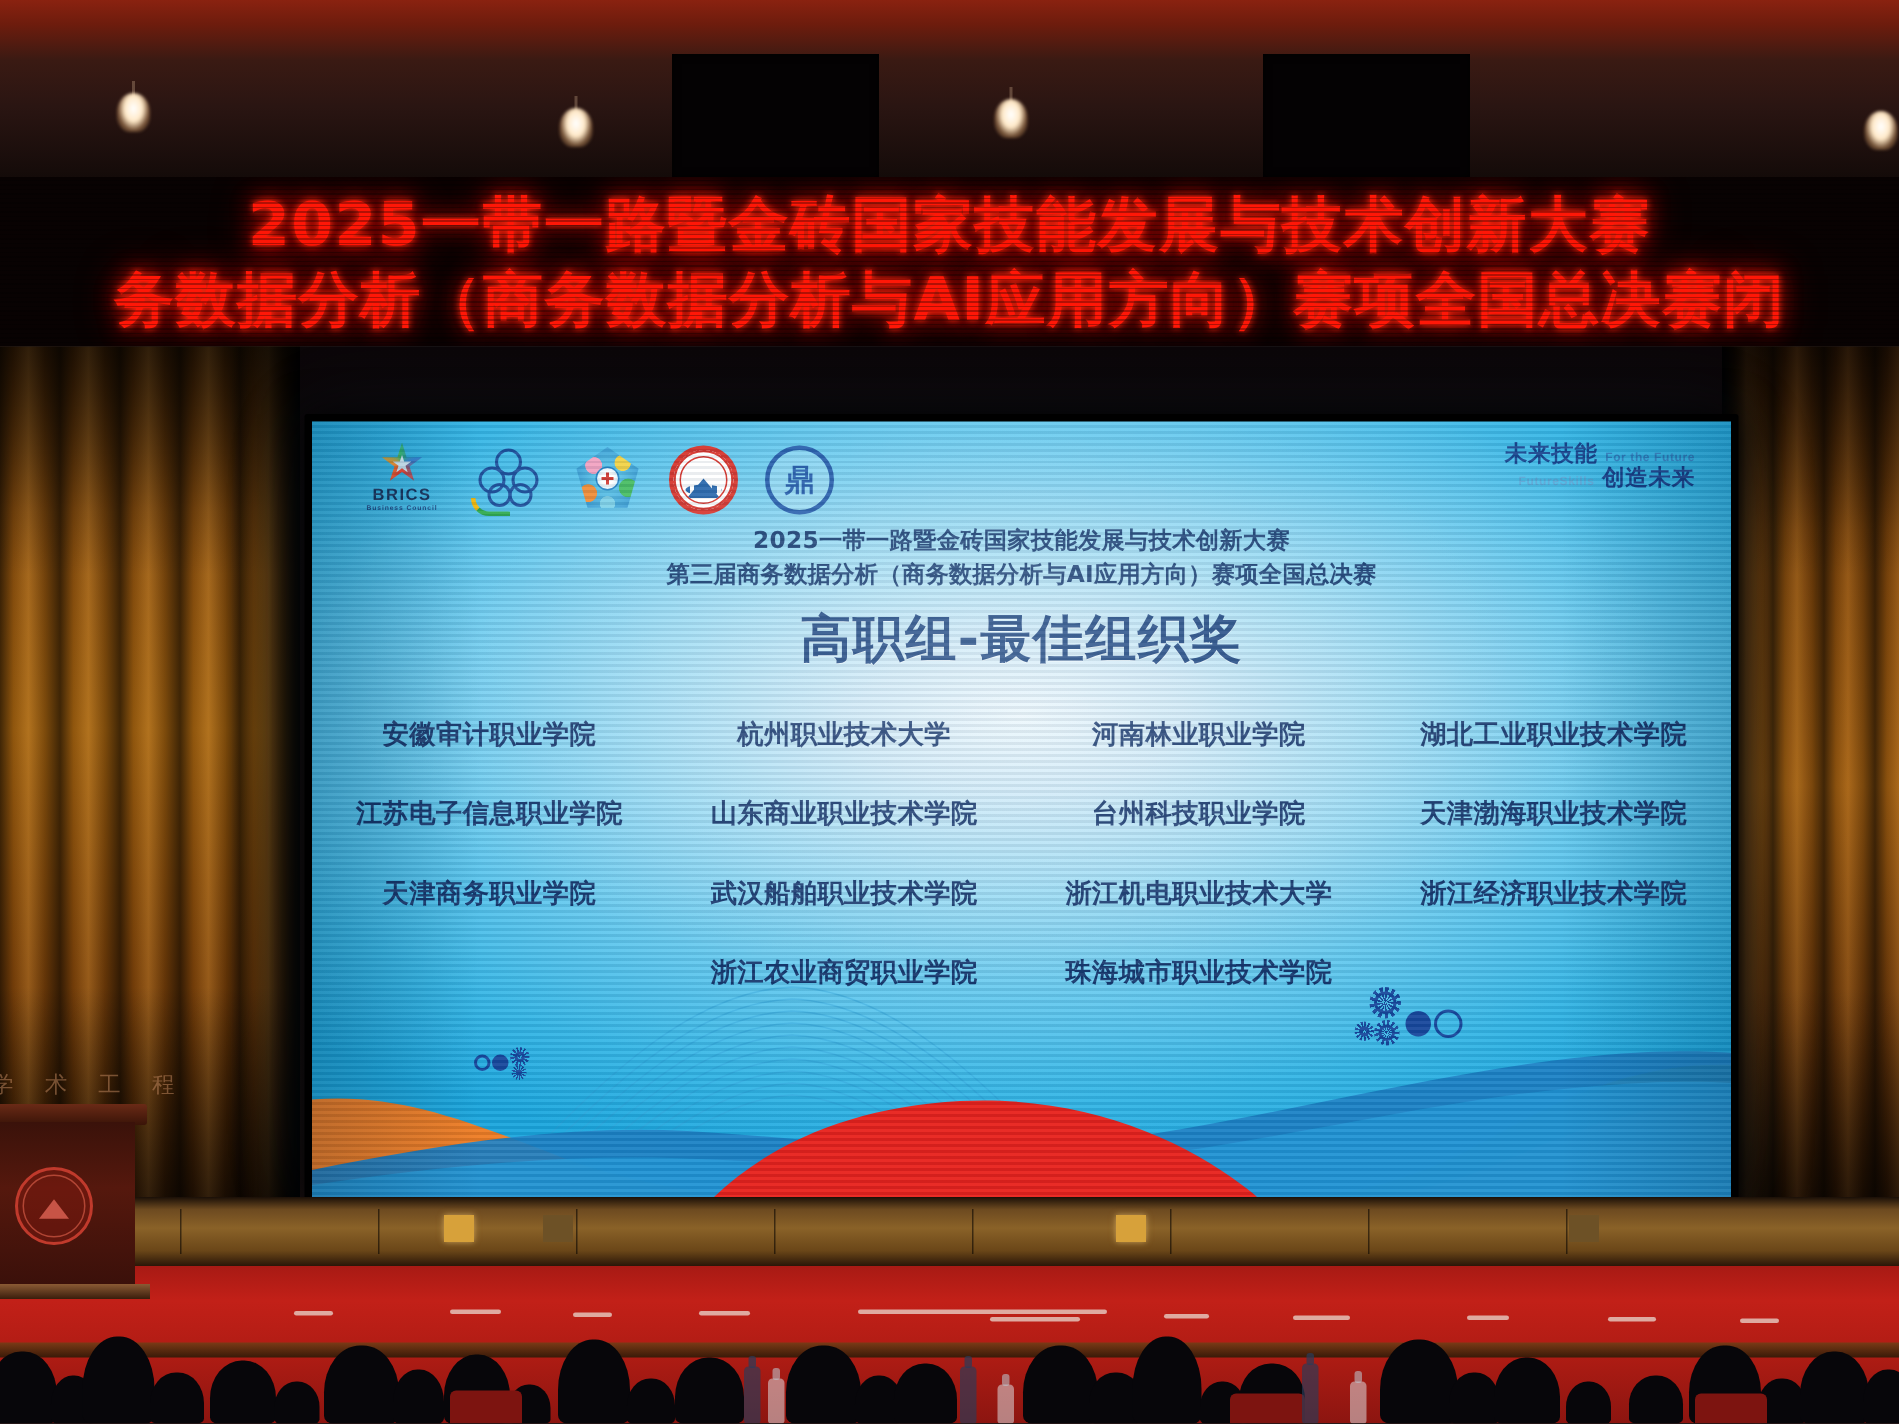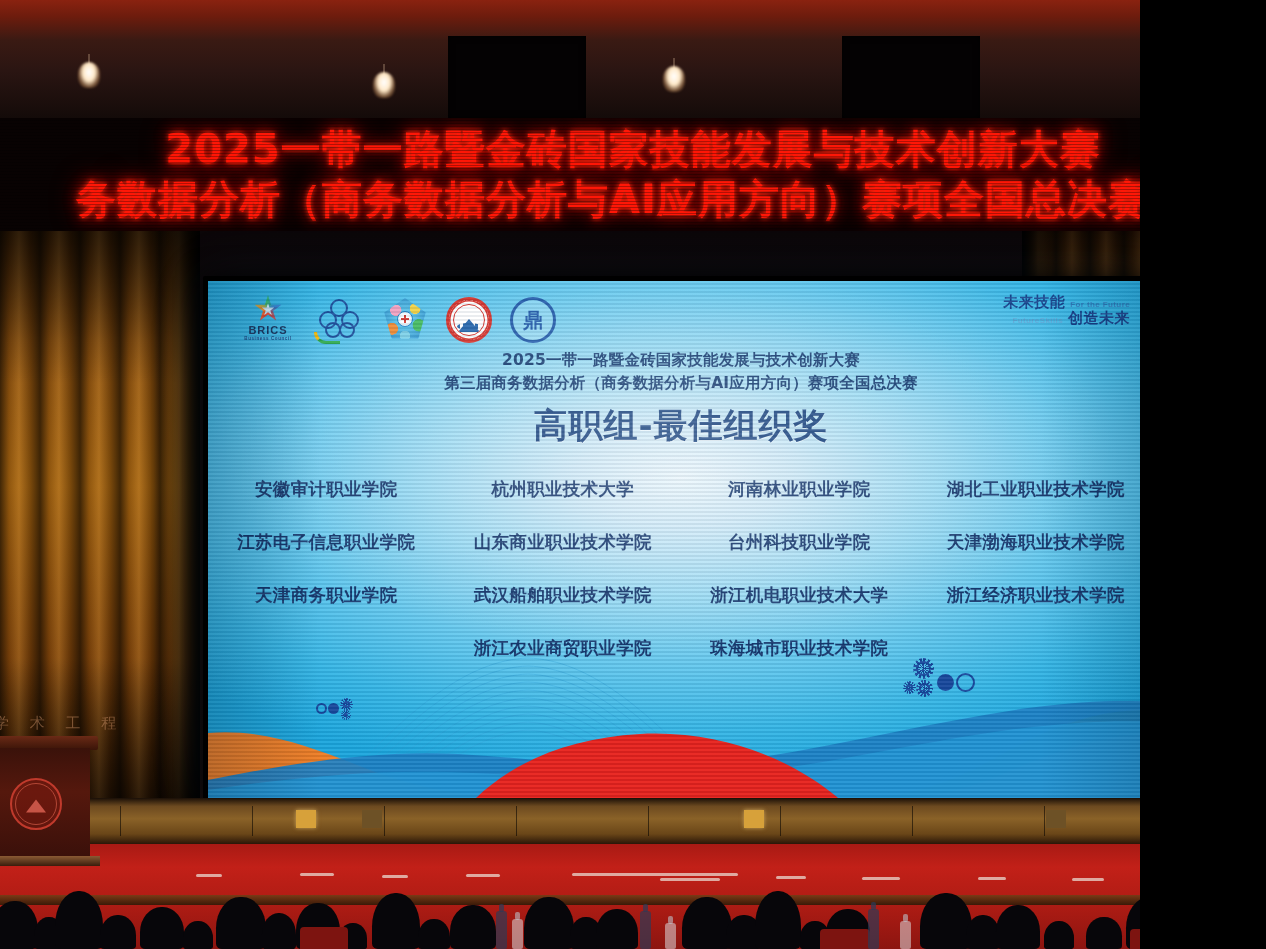--- a/index.html
+++ b/index.html
@@ -1,19 +1,19 @@
 <!DOCTYPE html>
 <html><head>
 <meta charset="utf-8">
 <style>
   * { margin:0; padding:0; box-sizing:border-box; }
   html,body { width:1266px; height:949px; overflow:hidden; background:#000; }
   body { font-family:"Liberation Sans","DejaVu Sans",sans-serif; }
 
-  #stage { position:relative; width:1140px; height:949px; overflow:hidden; background:#404040; }
+  #stage { position:relative; width:1266px; height:949px; overflow:hidden; background:#404040; }
 
   
   .ceiling {
     position:absolute; left:0; top:0; width:1266px; height:118px;
     background:linear-gradient(180deg,#8a2210 0%,#6d1c0d 14%,#3a1a13 34%,#2a1512 60%,#140b09 100%);
   }
   .ceil-panel {
     position:absolute; top:36px; height:82px; background:#040203;
     box-shadow:0 0 6px #000 inset;
   }

